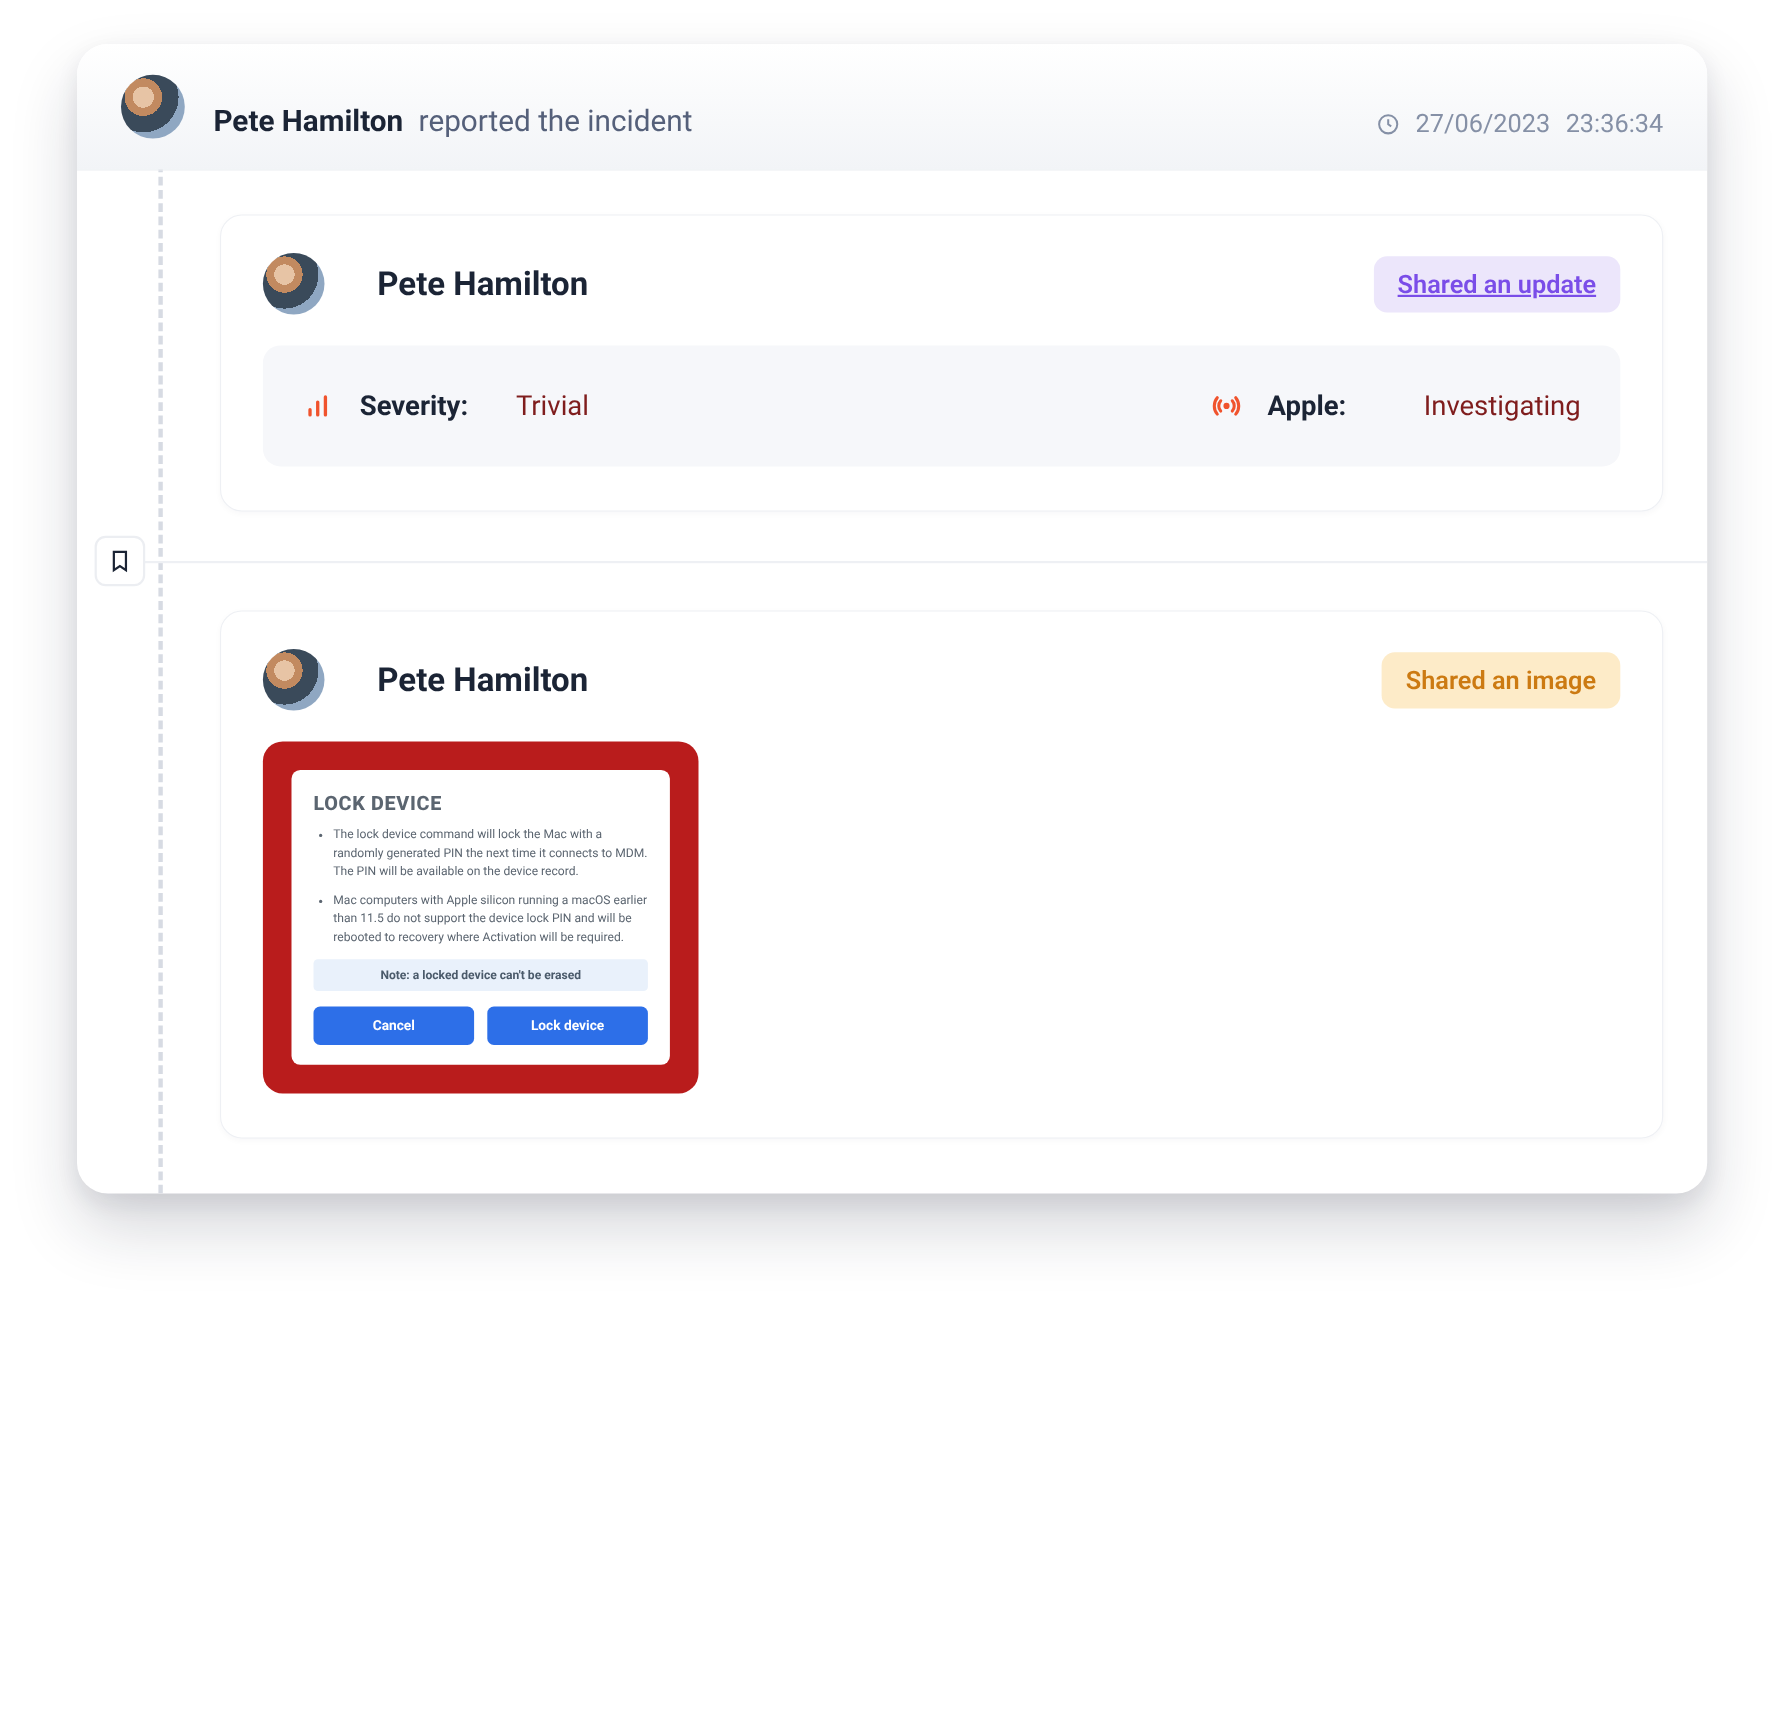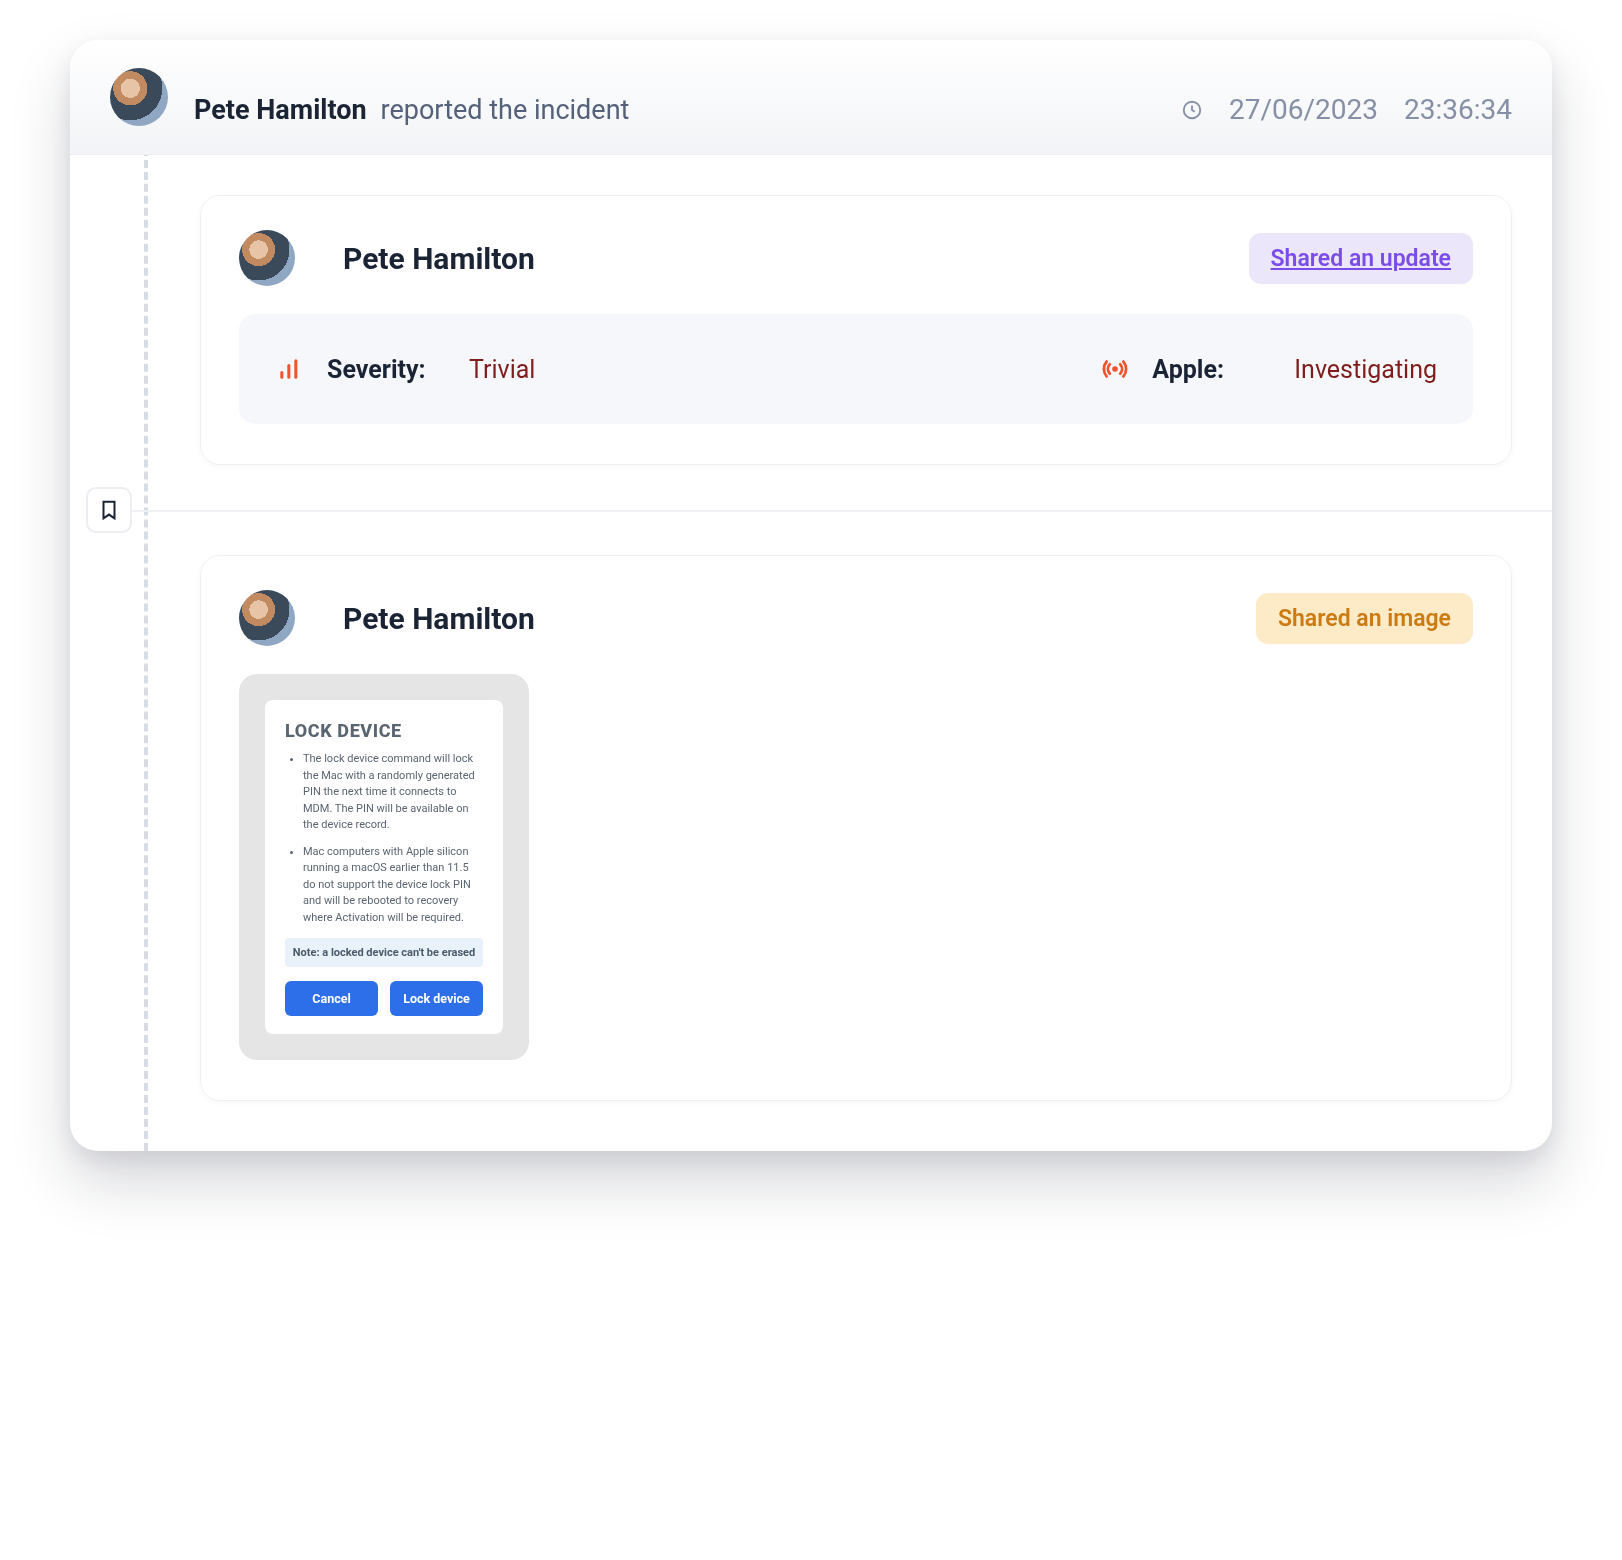--- a/index.html
+++ b/index.html
@@ -39,21 +39,21 @@
     border-radius: 50%;
     background: radial-gradient(circle at 35% 35%, #e7c4a5 0 18%, #c28a60 18% 32%, #3a4a5a 32% 60%, #8fa7c2 60% 100%);
     flex-shrink: 0;
     margin-right: 26px;
     position: relative;
     z-index: 2;
   }
   .avatar.small { width: 56px; height: 56px; }
   .reporter-name { font-size: 27px; font-weight: 700; color: #1b2435; }
   .reporter-action { font-size: 27px; font-weight: 400; color: #55607a; margin-left: 10px; }
-  .header-right { margin-left: auto; display: flex; align-items: center; gap: 26px; color: #8590a6; font-size: 28px; }
+  .header-right { margin-left: auto; display: flex; align-items: center; gap: 14px; color: #8590a6; font-size: 23px; }
   .clock-svg { width: 22px; height: 22px; }
 
   .content-col { padding: 40px 40px 50px 130px; position: relative; }
   .event-card {
     background: #ffffff;
     border-radius: 20px;
     border: 1px solid #eef0f4;
     box-shadow: 0 2px 6px rgba(20,30,50,0.03);
     padding: 34px 38px 40px 38px;
     position: relative;
@@ -106,22 +106,22 @@
     transform: translateY(-50%);
     width: 46px; height: 46px;
     background: #ffffff;
     border: 2px solid #eceef2;
     border-radius: 10px;
     display:flex; align-items:center; justify-content:center;
   }
 
   
   .shot-frame {
-    width: 290px;
-    background: #e5e5e5;
+    width: 396px;
+    background: #b91c1c;
     border-radius: 18px;
     padding: 26px;
   }
   .shot-inner {
     background: #ffffff;
     border-radius: 8px;
     padding: 20px 20px 18px 20px;
   }
   .shot-title { font-size: 18px; font-weight: 800; letter-spacing: 0.6px; color: #5b6570; margin-bottom: 10px; }
   .shot-warn  { font-size: 11.5px; font-weight: 700; color: #e8552e; line-height: 1.45; margin-bottom: 12px; }

